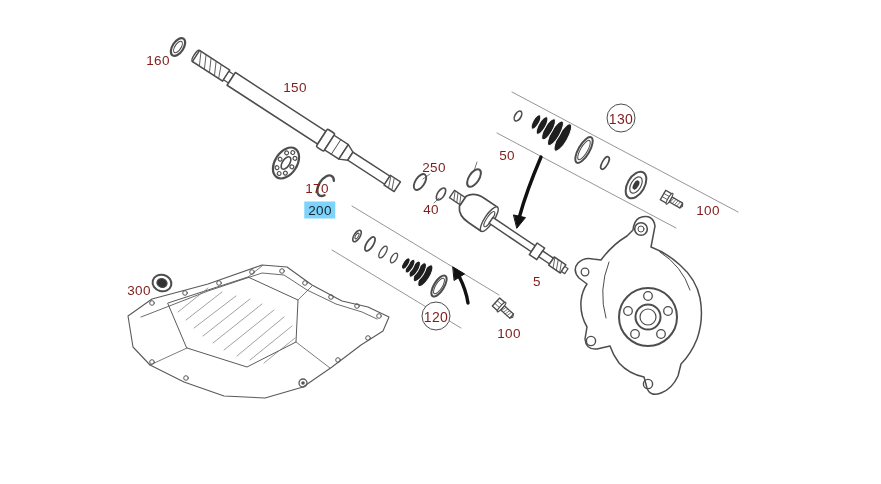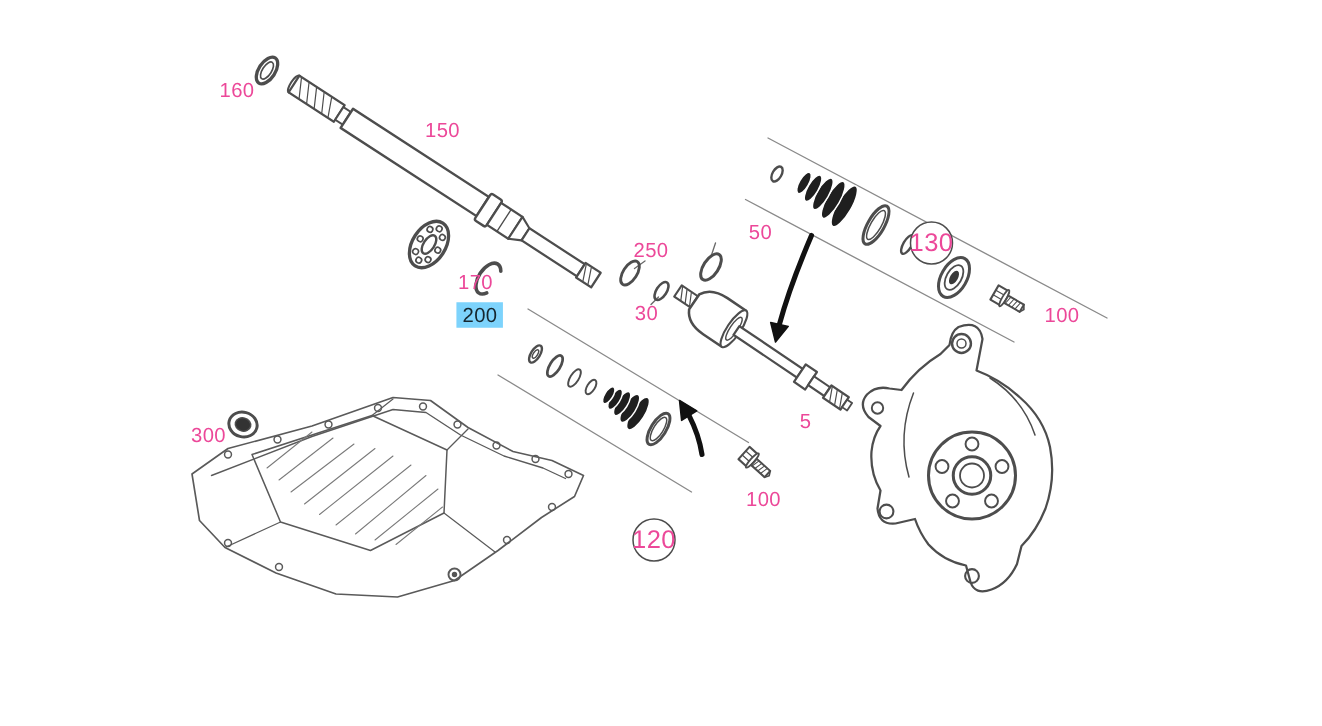--- a/index.html
+++ b/index.html
@@ -5,29 +5,28 @@
   html,body { margin:0; padding:0; }
   body { font-family:"Liberation Sans", sans-serif; background:#e8e8e8; }
   .stage {
     position:relative; width:881px; height:484px; background:#ffffff;
     overflow:hidden; margin:0;
   }
   .stage svg { position:absolute; left:0; top:0; }
   .label-layer { position:absolute; left:0; top:0; width:100%; height:100%; }
   .part-label {
     position:absolute; transform:translate(-50%,-50%);
-    font-size:13.5px; color:#ec4899; letter-spacing:.3px; white-space:nowrap;
+    font-size:13.5px; color:#7f1d1d; letter-spacing:.3px; white-space:nowrap;
     cursor:pointer; user-select:none;
   }
   .part-label.highlighted { background:#7dd3fc; color:#15262e; padding:1px 4px; }
   .part-label.circled {
     width:27px; height:27px; border:1.4px solid #4d4d4d; border-radius:50%;
     background:#fff; display:flex; align-items:center; justify-content:center;
-    font-size:17px;
-    margin-top:44px;
+    font-size:14px;
   }
 </style>
 </head>
 <body>
 
 <div class="stage">
 
   <svg width="881" height="484" viewBox="0 0 881 484" fill="none" stroke-linecap="round" stroke-linejoin="round">
 
     <g stroke="#8a8a8a" stroke-width="0.9">
@@ -287,21 +286,21 @@
     </g>
   </svg>
 
   <div class="label-layer">
       <div class="part-label plain" style="left: 158px; top: 60px;">160</div>
       <div class="part-label plain" style="left: 295px; top: 87px; text-align: right;">150</div>
       <div class="part-label plain" style="left: 290px; top: 188px; margin-left: 27px;">170</div>
       <div class="part-label highlighted" style="left: 320px; top: 210px;">200</div>
       <div class="part-label plain" style="left: 434px; top: 167px;">250</div>
       <div class="part-label plain" style="left: 478px; top: 155px; margin-left: 29px;">50</div>
-      <div class="part-label plain" style="left: 431px; top: 209px;">30</div>
+      <div class="part-label plain" style="left: 431px; top: 209px;">40</div>
       <div class="part-label circled" style="left: 621px; top: 118px;">130</div>
       <div class="part-label plain" style="left: 708px; top: 210px;">100</div>
       <div class="part-label plain" style="left: 537px; top: 281px;">5</div>
       <div class="part-label circled" style="left: 436px; top: 316px;">120</div>
       <div class="part-label plain" style="left: 509px; top: 333px;">100</div>
       <div class="part-label plain" style="left: 139px; top: 290px;">300</div>
     </div>
 </div>
 
 </body></html>

